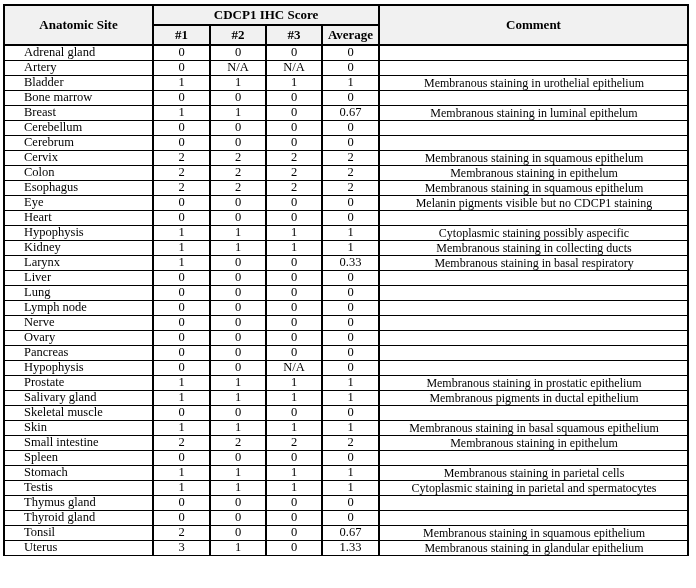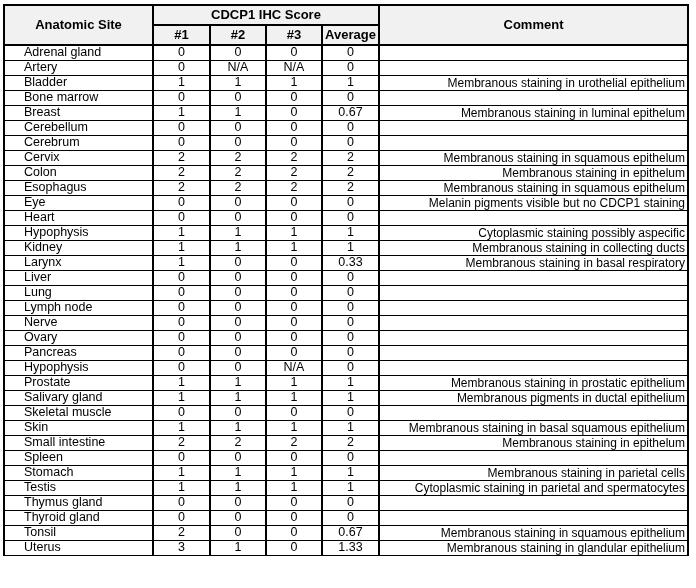--- a/index.html
+++ b/index.html
@@ -18,20 +18,21 @@
   }
   table.ihc {
     position: absolute;
     left: 3px;
     top: 4px;
     width: 686px;
     height: 464px;
     border-collapse: collapse;
     table-layout: fixed;
     color: #000000;
+    font-family: Liberation Serif, serif;
   }
   table.ihc th {
     background: #f1f1f1;
     border: 2px solid #000000;
     font-size: 13px;
     font-weight: bold;
     text-align: center;
     padding: 0;
     line-height: 1.1;
   }
@@ -50,21 +51,21 @@
     background: #ffffff;
   }
   table.ihc td.site {
     text-align: left;
     padding-left: 19px;
   }
   table.ihc td.score {
     text-align: center;
   }
   table.ihc td.comment {
-    text-align: right;
+    text-align: center;
     padding-left: 3px;
     font-size: 12px;
   }
 </style>
 </head>
 <body>
 
 <div class="page">
   <table class="ihc">
     <colgroup>

